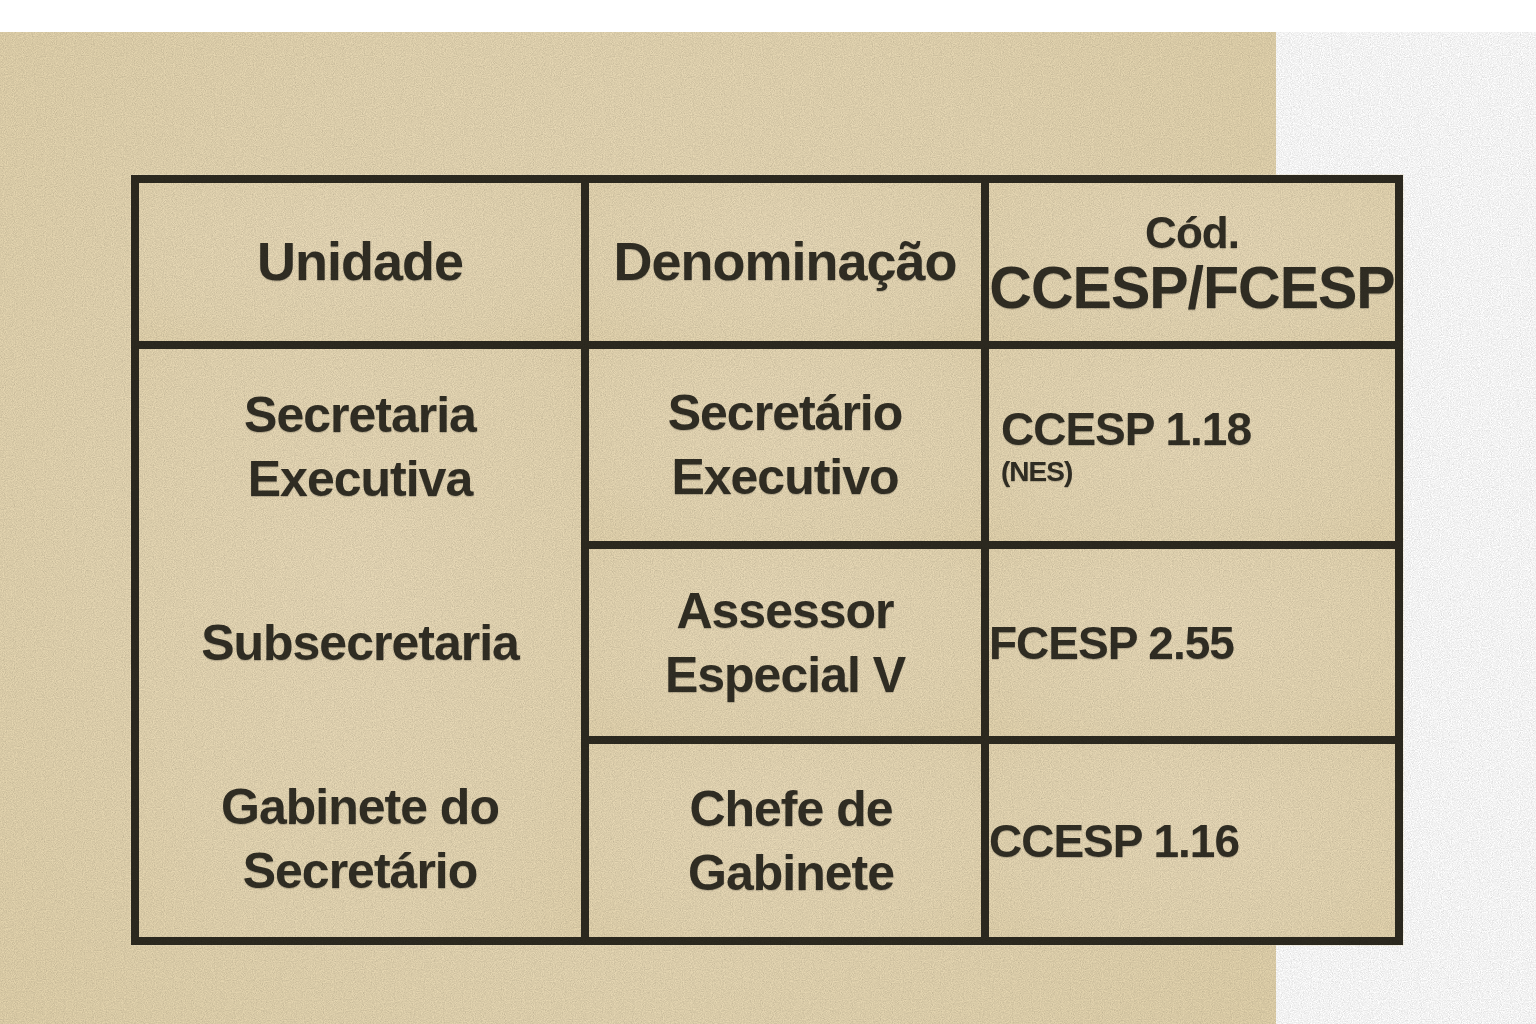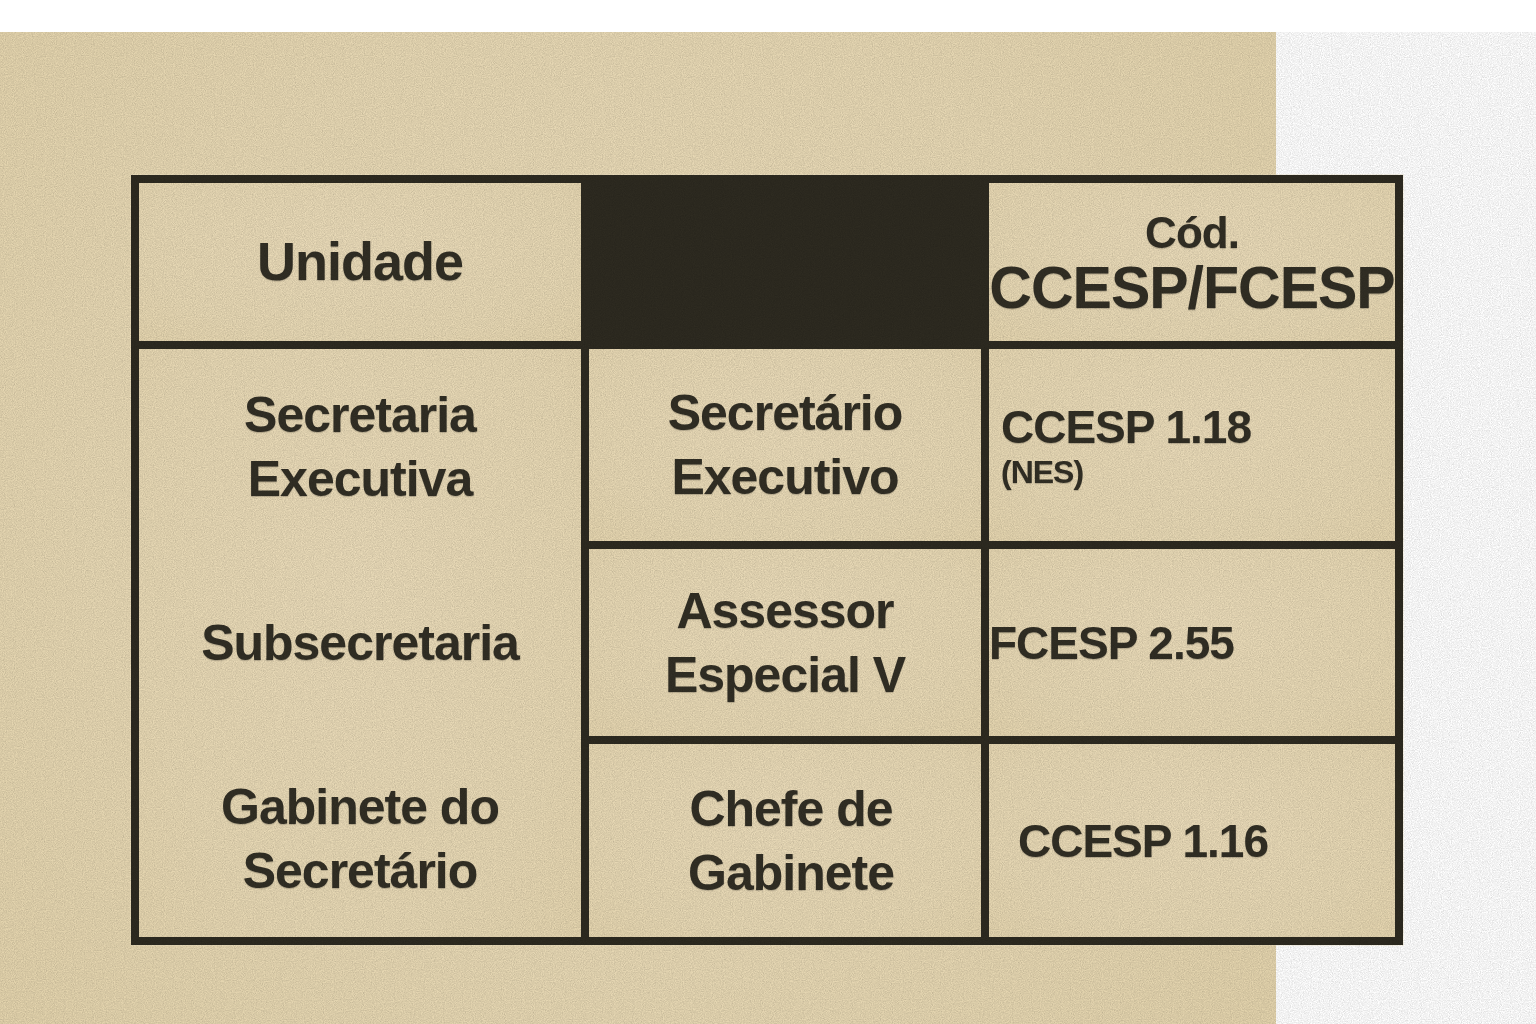--- a/index.html
+++ b/index.html
@@ -89,44 +89,45 @@
     white-space: pre-line;
   }
   .code-cell {
     font-size: 46px;
     flex-direction: column;
     align-items: baseline;
     gap: 0;
     text-align: center;
   }
   .code-suffix {
-    font-size: 32px;
+    font-size: 28px;
     margin-left: 12px;
   }
   .code-suffix:empty { display: none; }
 
   .pos-c2r1 { grid-column: 2; grid-row: 1; }
   .pos-c3r1 { grid-column: 3; grid-row: 1; }
   .pos-c1r1 { grid-column: 1; grid-row: 1; }
   .pos-c2r2 { grid-column: 2; grid-row: 2; }
   .pos-c3r2 { grid-column: 3; grid-row: 2; }
   .pos-c2r3 { grid-column: 2; grid-row: 3; }
   .pos-c3r3 { grid-column: 3; grid-row: 3; }
   .pos-c2r4 { grid-column: 2; grid-row: 4; padding-left: 12px; }
-  .pos-c3r4 { grid-column: 3; grid-row: 4; padding-left: 29px; }
+  .pos-c3r4 { grid-column: 3; grid-row: 4; }
 </style>
 </head>
 <body>
 
 <div class="page">
 
   <div class="staff-table">
 
     <div class="cell header-cell pos-c1r1">Unidade</div>
 
+    <div class="cell header-cell pos-c2r1">Denominação</div>
 
     <div class="cell pos-c3r1">
       <div class="codigo-header-line1">Cód.</div>
       <div class="codigo-header-line2">CCESP/FCESP</div>
     </div>
 
     <div class="cell unidade-span-cell">
       <div class="unidade-entry">Secretaria
 Executiva</div>
       <div class="unidade-entry">Subsecretaria</div>

